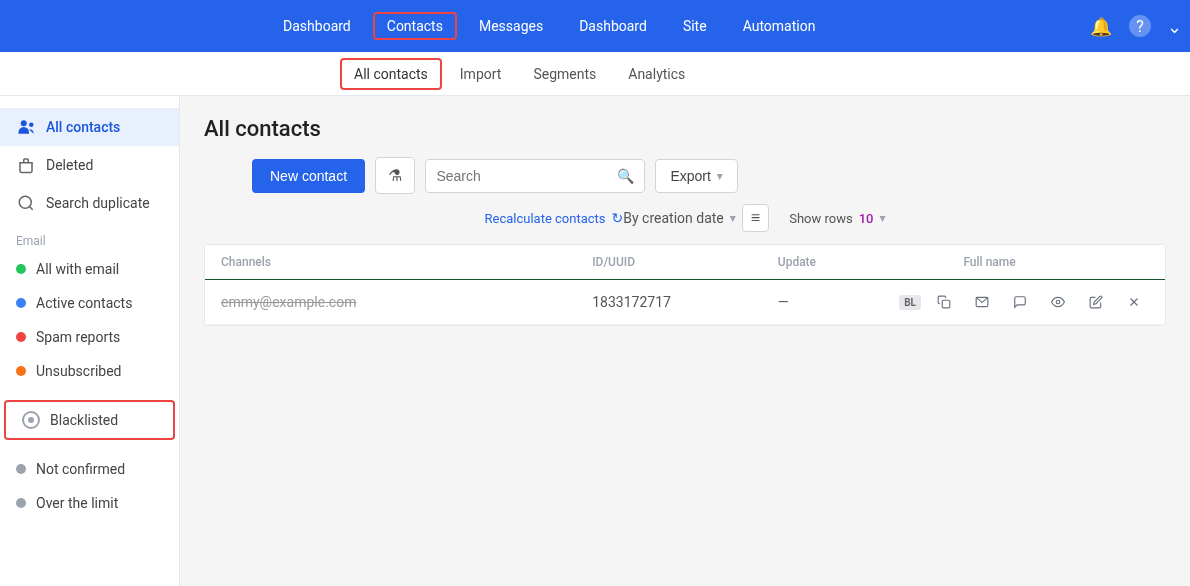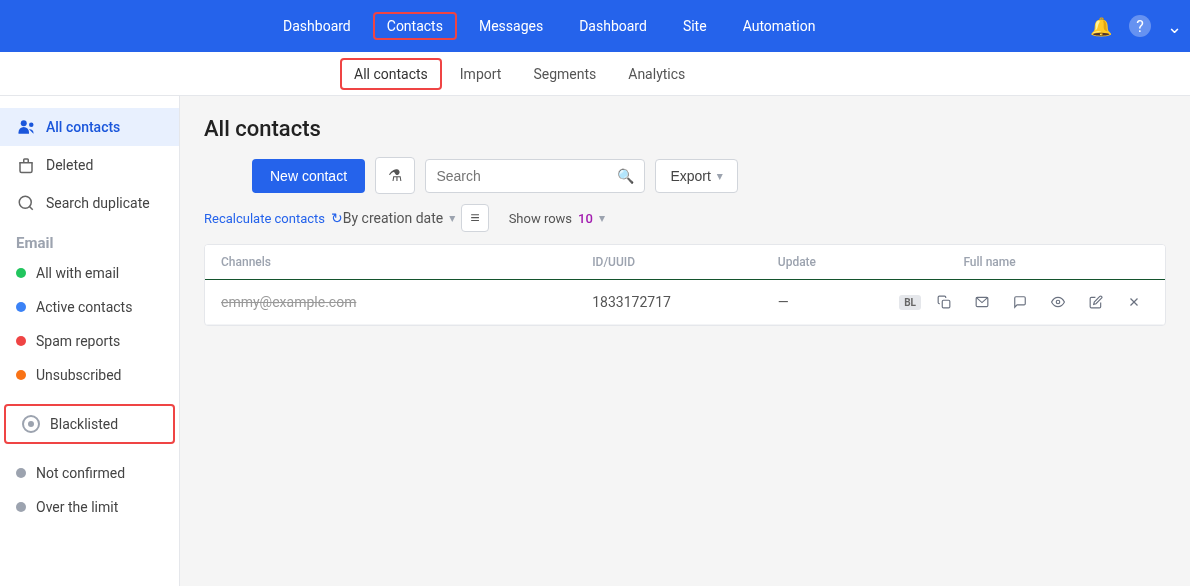--- a/index.html
+++ b/index.html
@@ -99,24 +99,24 @@
     .sidebar-icon {
       width: 20px;
       height: 20px;
       display: flex;
       align-items: center;
       justify-content: center;
       font-size: 16px;
       flex-shrink: 0;
     }
     .sidebar-section-label {
-      font-size: 15px;
+      font-size: 12px;
       color: #9ca3af;
       padding: 12px 16px 4px;
-      font-weight: 700;
+      font-weight: 400;
     }
     .dot {
       width: 10px;
       height: 10px;
       border-radius: 50%;
       flex-shrink: 0;
     }
     .dot.green { background: #22c55e; }
     .dot.blue { background: #3b82f6; }
     .dot.red { background: #ef4444; }
@@ -235,21 +235,21 @@
       border-radius: 4px;
       cursor: pointer;
       font-size: 14px;
       color: #444;
     }
 
     
     .recalculate-row {
       display: flex;
       align-items: center;
-      justify-content: flex-start;
+      justify-content: center;
       margin-bottom: 12px;
     }
     .recalculate-link {
       color: #2563eb;
       font-size: 13px;
       display: flex;
       align-items: center;
       gap: 6px;
       cursor: pointer;
       text-decoration: none;

